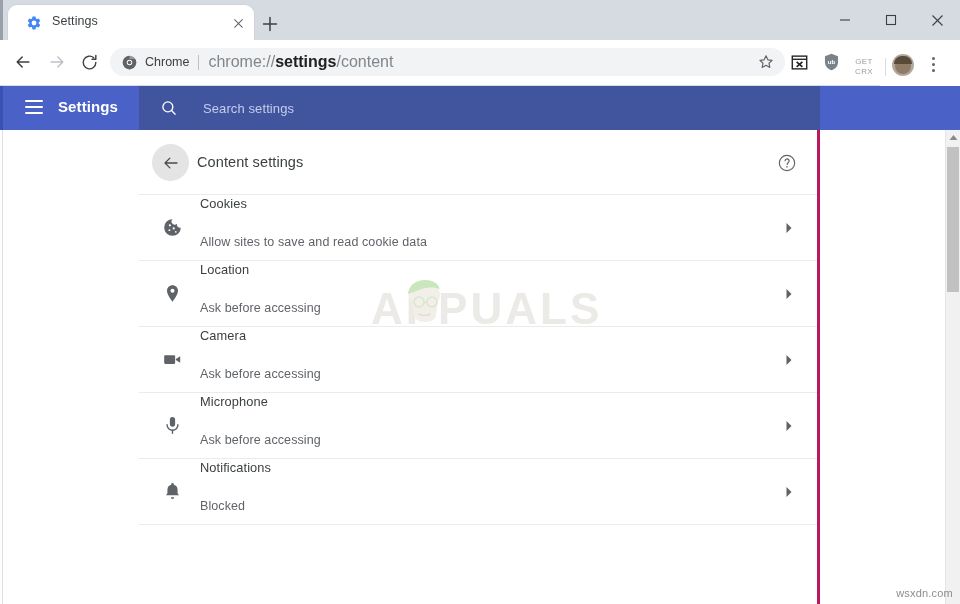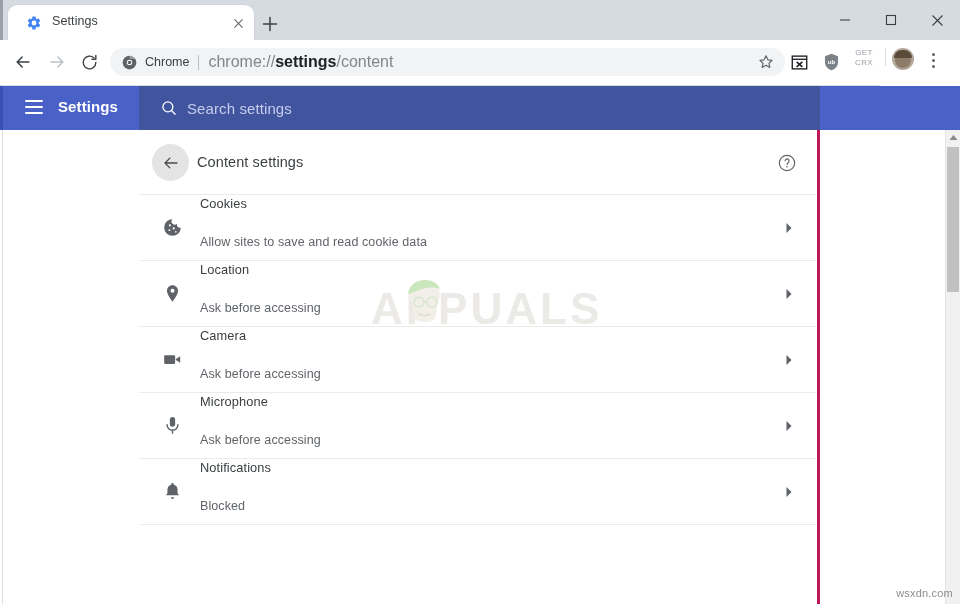--- a/index.html
+++ b/index.html
@@ -144,21 +144,21 @@
     right: 10px; top: 5px;
     width: 18px; height: 18px;
     cursor: pointer;
   }
 
   .ext-icons {
     position: absolute;
     left: 783px; top: 8px;
     height: 28px;
     display: flex;
-    align-items: flex-start;
+    align-items: flex-end;
   }
   .ext-icon {
     width: 32px; height: 28px;
     display: flex;
     align-items: center;
     justify-content: center;
     cursor: pointer;
   }
   .getcrx {
     width: 34px;
@@ -257,22 +257,22 @@
     display: flex;
     align-items: center;
     cursor: text;
   }
   .search-icon {
     margin-left: 21px;
     width: 18px; height: 18px;
     flex: 0 0 auto;
   }
   .search-placeholder {
-    margin-left: 9px;
-    font-size: 15px;
+    margin-left: 25px;
+    font-size: 13px;
     color: #c6cced;
     letter-spacing: 0.1px;
   }
 
   
   .page-body {
     position: absolute;
     left: 0; top: 130px;
     width: 960px; height: 474px;
     background: #ffffff;

